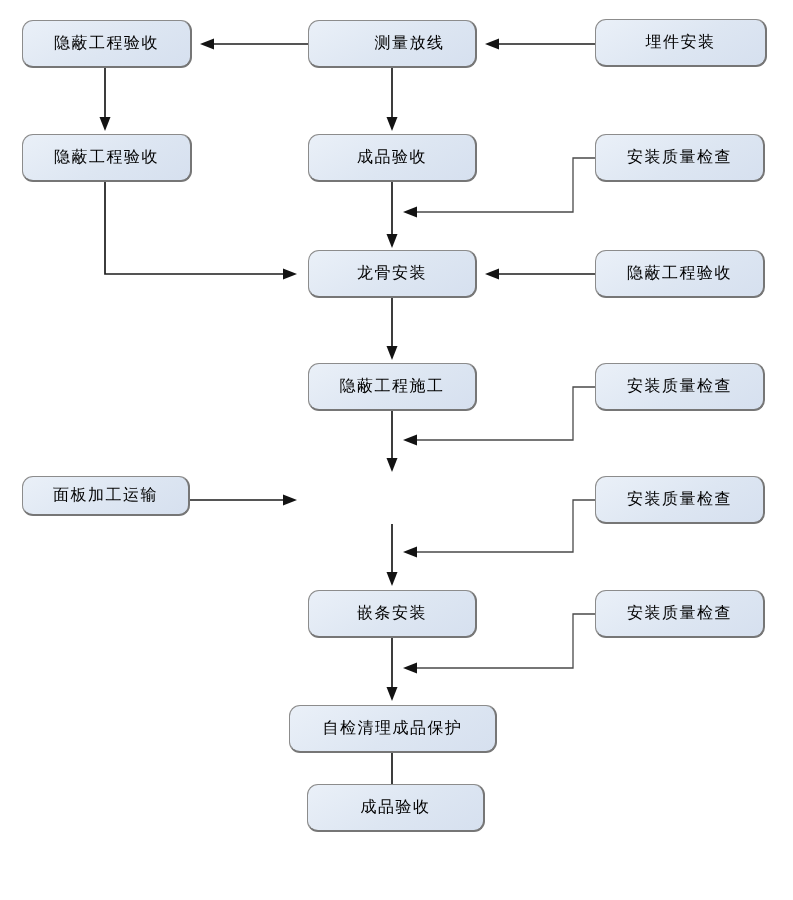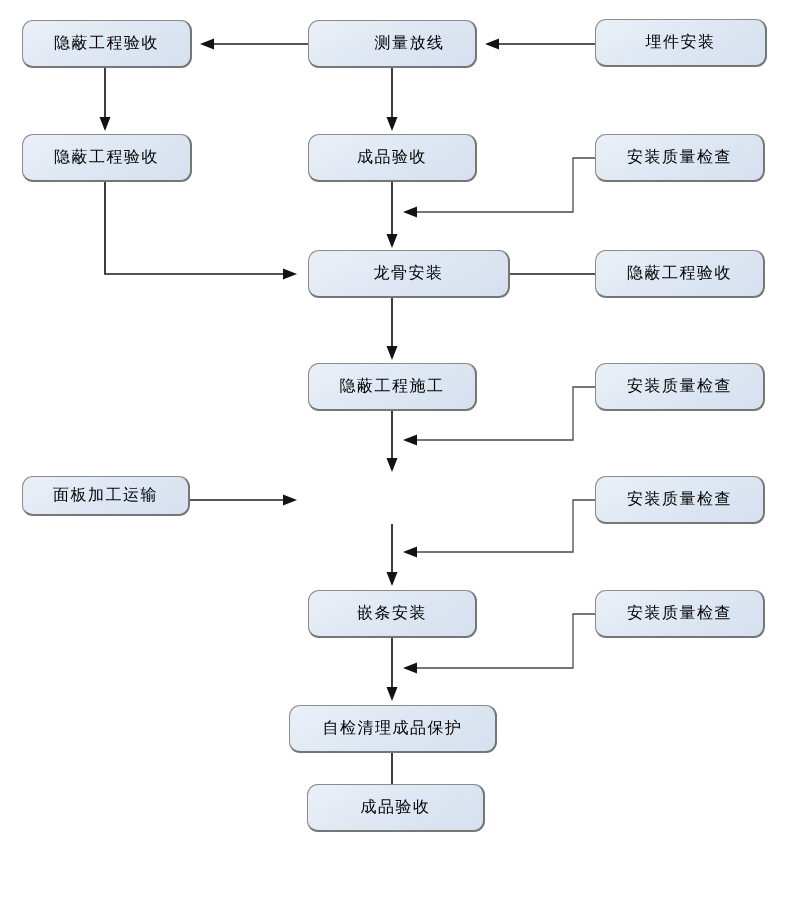--- a/index.html
+++ b/index.html
@@ -130,21 +130,21 @@
   <div class="node" style="left:308px; top:20px;  width:169px; height:48px;padding-left:35px;">测量放线</div>
 
   <div class="node" style="left:595px; top:19px;  width:172px; height:48px;">埋件安装</div>
 
   <div class="node" style="left:22px;  top:134px; width:170px; height:48px;">隐蔽工程验收</div>
 
   <div class="node" style="left:308px; top:134px; width:169px; height:48px;">成品验收</div>
 
   <div class="node" style="left:595px; top:134px; width:170px; height:48px;">安装质量检查</div>
 
-  <div class="node" style="left:308px; top:250px; width:202px; height:48px;">龙骨安装</div>
+  <div class="node" style="left:308px; top:250px; width:169px; height:48px;">龙骨安装</div>
 
   <div class="node" style="left:595px; top:250px; width:170px; height:48px;">隐蔽工程验收</div>
 
   <div class="node" style="left:308px; top:363px; width:169px; height:48px;font-family:Liberation Mono, monospace;">隐蔽工程施工</div>
 
   <div class="node" style="left:595px; top:363px; width:170px; height:48px;">安装质量检查</div>
 
   <div class="node" style="left:22px;  top:476px; width:168px; height:40px;">面板加工运输</div>
 
 

